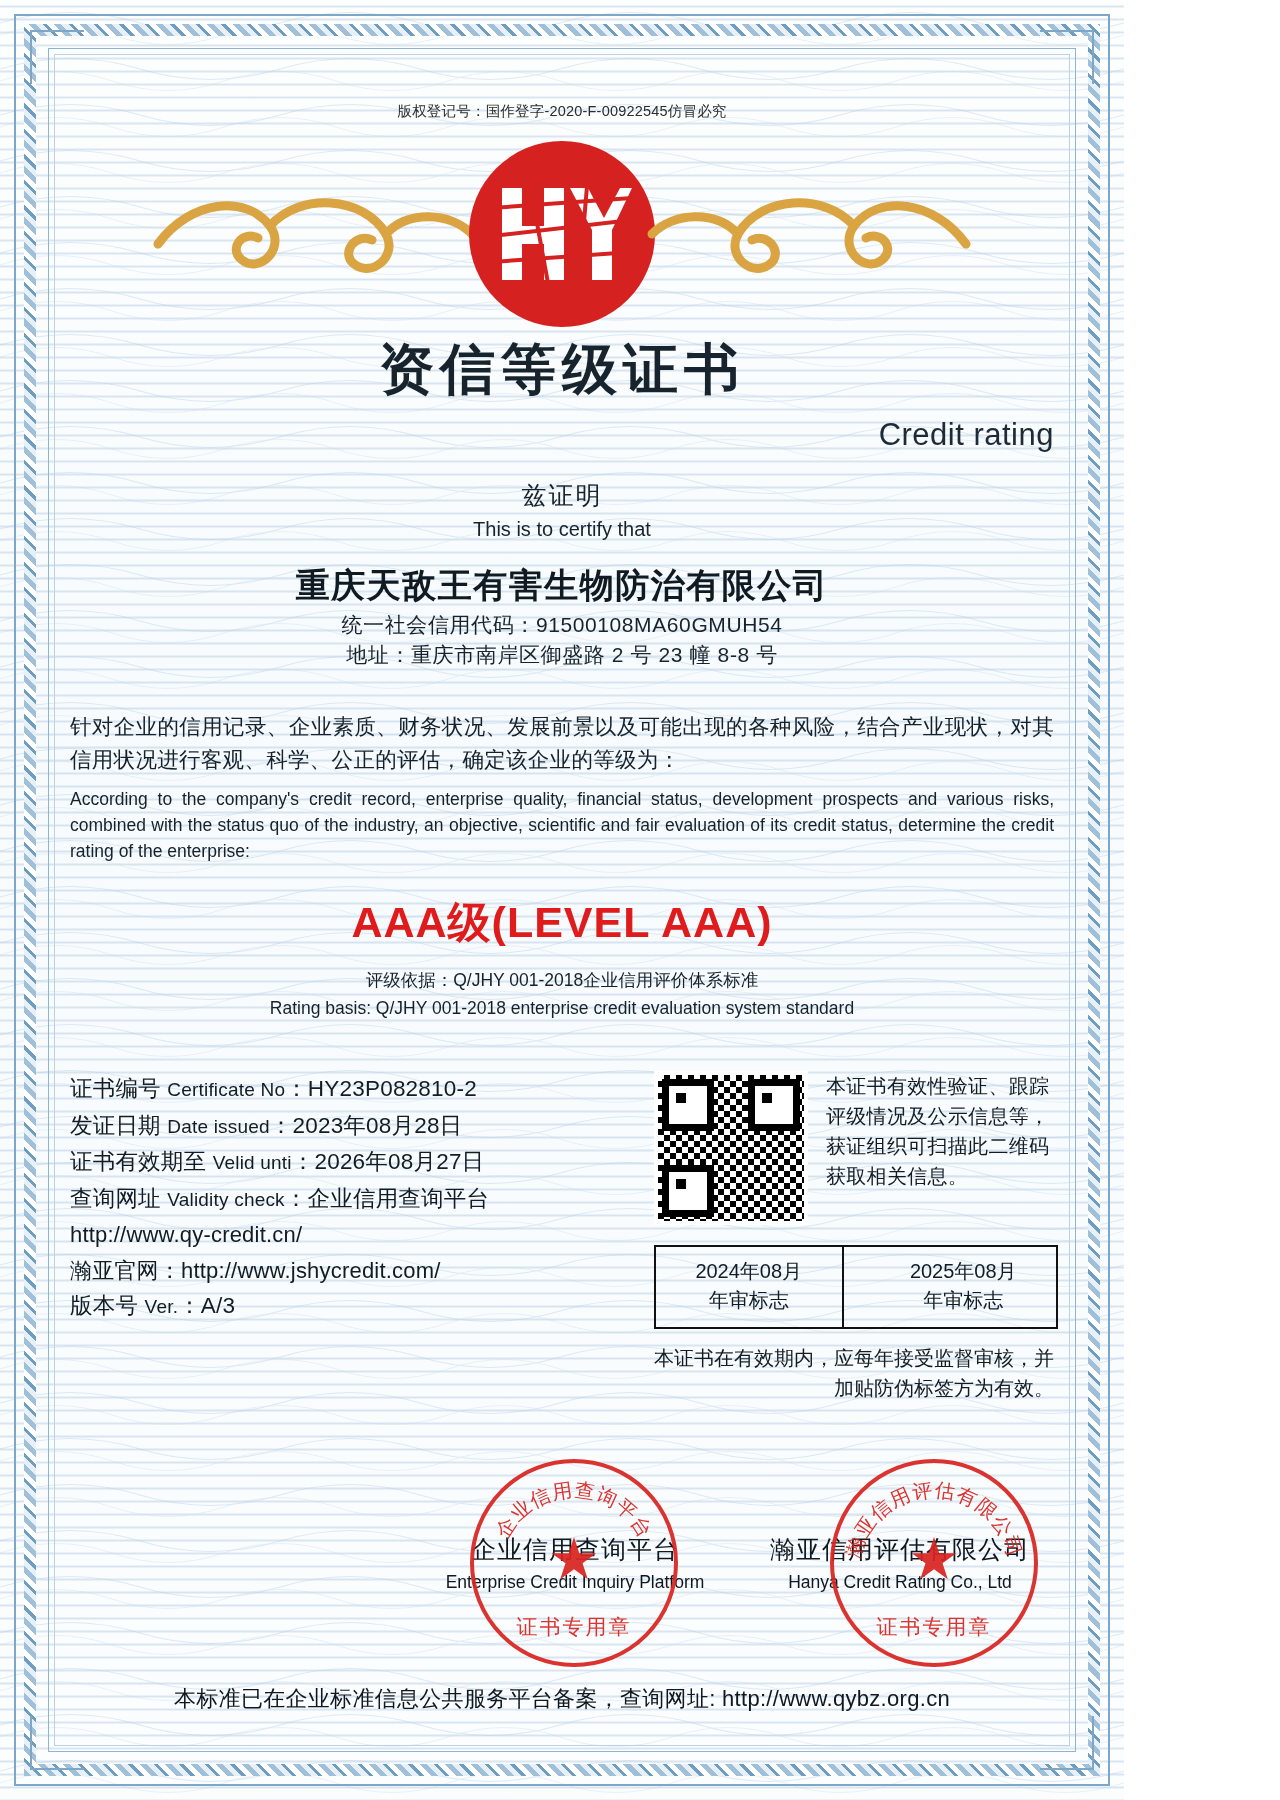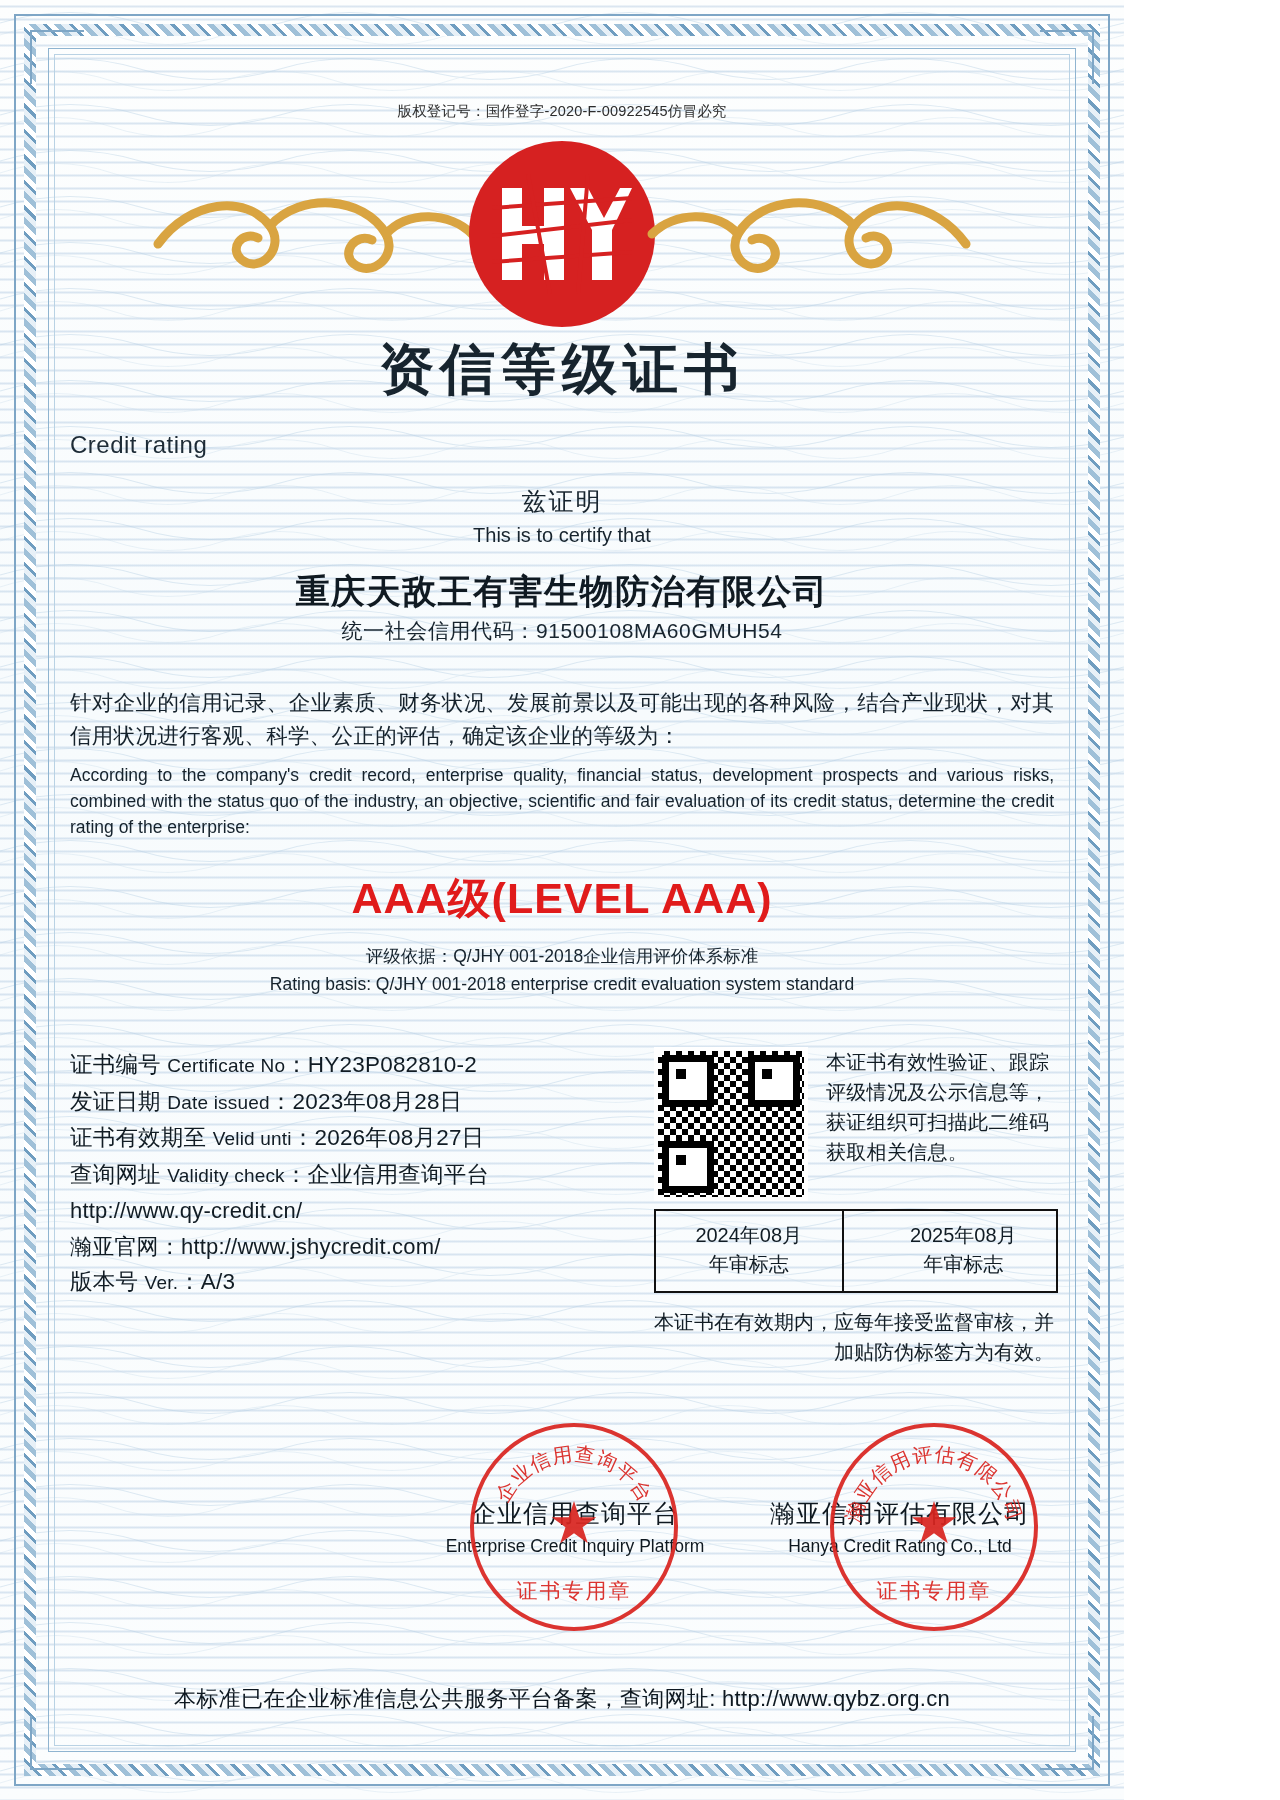--- a/index.html
+++ b/index.html
@@ -126,24 +126,24 @@
   .title-cn {
     text-align: center;
     font-size: 55px;
     font-weight: bold;
     color: #17242e;
     letter-spacing: 6px;
     font-family: "DejaVu Sans", sans-serif;
     margin-top: -4px;
   }
   .title-en {
-    text-align: left;
-    font-size: 24px;
+    text-align: right;
+    font-size: 31px;
     color: #1d2b36;
-    margin-top: 24px;
+    margin-top: 10px;
     letter-spacing: .5px;
   }
   .certify-cn {
     text-align: center;
     font-size: 25px;
     color: #17242e;
     margin-top: 26px;
     letter-spacing: 2px;
   }
   .certify-en {
@@ -254,21 +254,21 @@
 
   .qr-note {
     font-size: 20px;
     color: #111c24;
     line-height: 1.5;
     letter-spacing: .3px;
   }
 
   .annual-row {
     display: flex;
-    margin-top: 8px;
+    margin-top: 20px;
     border: 2px solid #111;
     width: 100%;
   }
   .annual-cell {
     flex: 1;
     text-align: center;
     padding: 10px 4px 12px;
     font-size: 20px;
     color: #111c24;
     line-height: 1.45;
@@ -423,20 +423,23 @@
     <div class="title-cn">资信等级证书</div>
     <div class="title-en">Credit rating</div>
 
     <div class="certify-cn">兹证明</div>
     <div class="certify-en">This is to certify that</div>
 
     <div class="company">重庆天敌王有害生物防治有限公司</div>
     <div class="code-line">
       <span>统一社会信用代码：</span><span>91500108MA60GMUH54</span>
     </div>
+    <div class="addr-line">
+      <span>地址：</span><span>重庆市南岸区御盛路 2 号 23 幢 8-8 号</span>
+    </div>
 
     <div class="para-cn">针对企业的信用记录、企业素质、财务状况、发展前景以及可能出现的各种风险，结合产业现状，对其信用状况进行客观、科学、公正的评估，确定该企业的等级为：</div>
     <div class="para-en">According to the company's credit record, enterprise quality, financial status, development prospects and various risks, combined with the status quo of the industry, an objective, scientific and fair evaluation of its credit status, determine the credit rating of the enterprise:</div>
 
     <div class="level">AAA级(LEVEL AAA)</div>
     <div class="basis-cn">评级依据：Q/JHY 001-2018企业信用评价体系标准</div>
     <div class="basis-en">Rating basis: Q/JHY 001-2018 enterprise credit evaluation system standard</div>
 
     <div class="detail-wrap">
 

